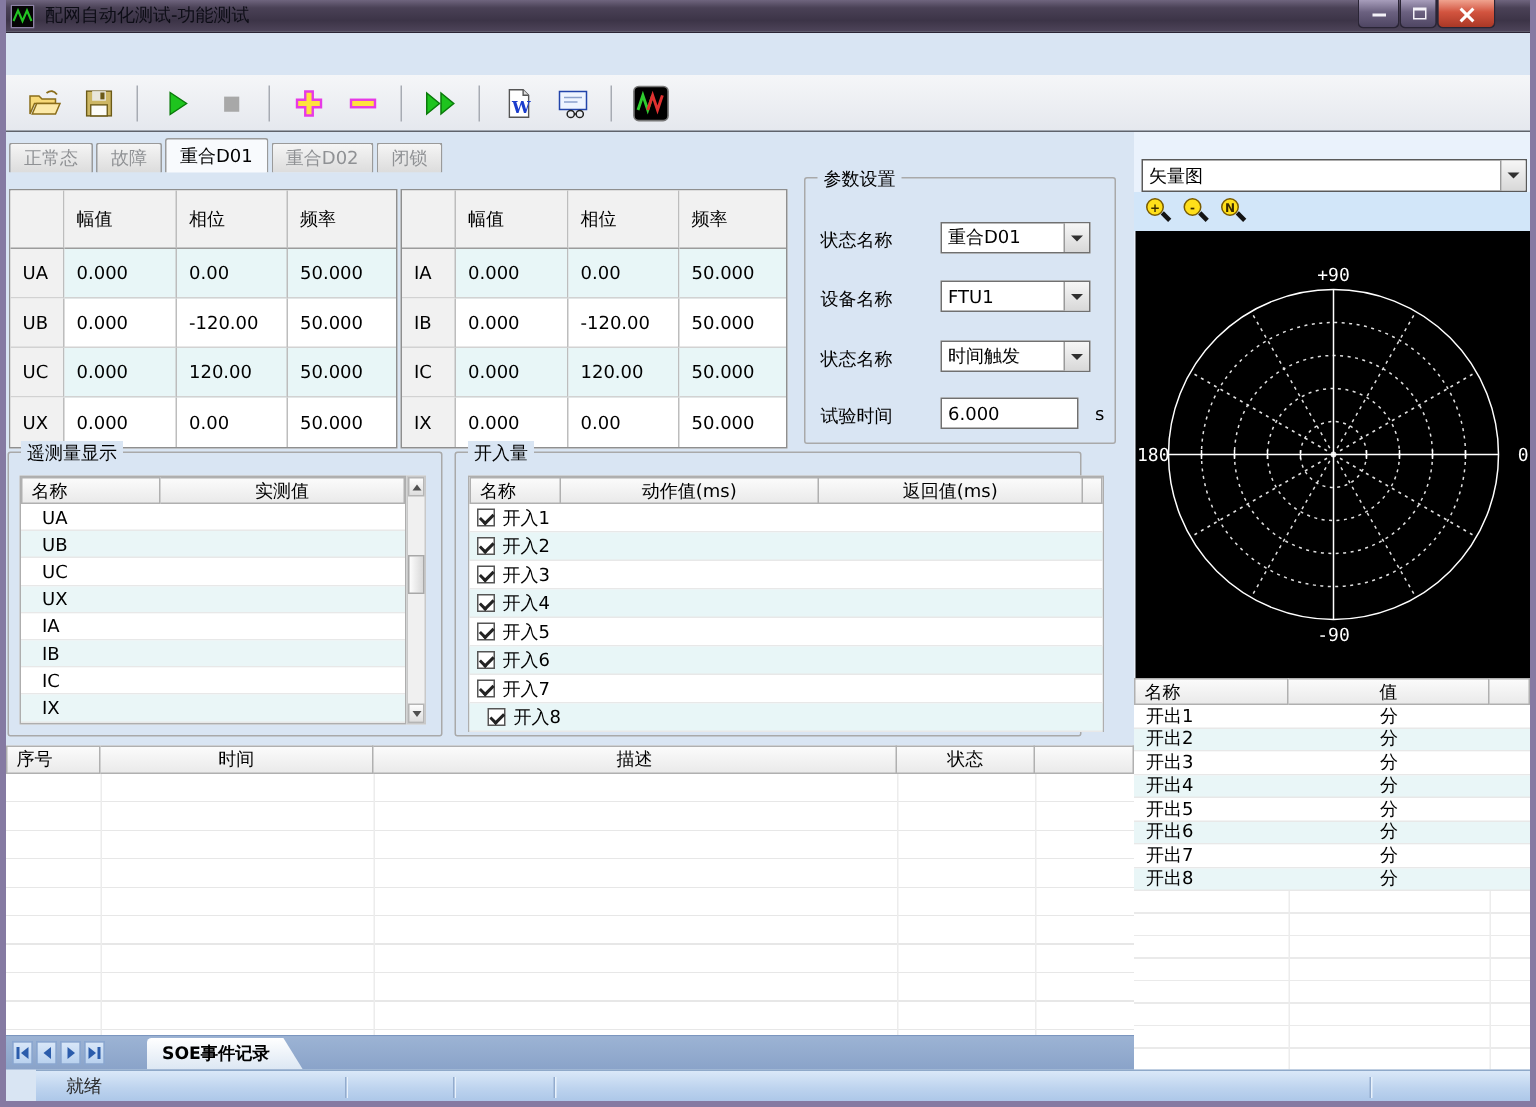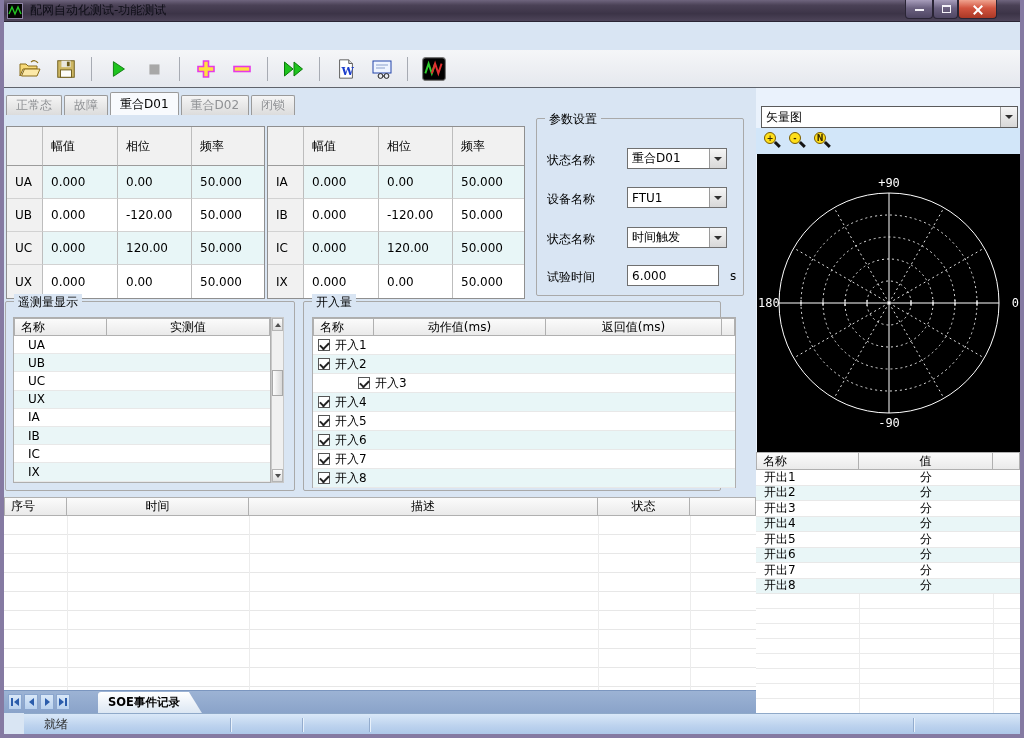--- a/index.html
+++ b/index.html
@@ -437,21 +437,21 @@
           <div class="rt-row" style="height:19px;">
             <div class="rt-cell" style="width:61px;">
               <span class="checkbox checked"></span>
               <span>开入2</span>
             </div>
             <div class="rt-cell" style="width:172px;"></div>
             <div class="rt-cell" style="width:176px;"></div>
             <div class="rt-cell" style="flex:1;"></div>
           </div>
 
-          <div class="rt-row" style="height:19px;padding-left:40px;">
+          <div class="rt-row" style="height:19px;">
             <div class="rt-cell" style="width:61px;">
               <span class="checkbox checked"></span>
               <span>开入3</span>
             </div>
             <div class="rt-cell" style="width:172px;"></div>
             <div class="rt-cell" style="width:176px;"></div>
             <div class="rt-cell" style="flex:1;"></div>
           </div>
 
           <div class="rt-row" style="height:19px;">
@@ -488,21 +488,21 @@
             <div class="rt-cell" style="width:61px;">
               <span class="checkbox checked"></span>
               <span>开入7</span>
             </div>
             <div class="rt-cell" style="width:172px;"></div>
             <div class="rt-cell" style="width:176px;"></div>
             <div class="rt-cell" style="flex:1;"></div>
           </div>
 
           <div class="rt-row" style="height:19px;">
-            <div class="rt-cell" style="width:61px;">
+            <div class="rt-cell" style="width:61px;justify-content:flex-end;">
               <span class="checkbox checked"></span>
               <span>开入8</span>
             </div>
             <div class="rt-cell" style="width:172px;"></div>
             <div class="rt-cell" style="width:176px;"></div>
             <div class="rt-cell" style="flex:1;"></div>
           </div>
         </div>
     </div>
   </div>

